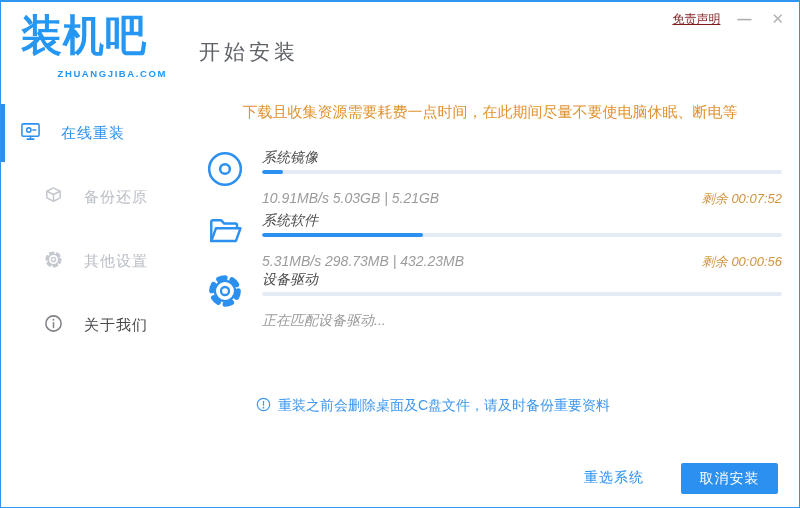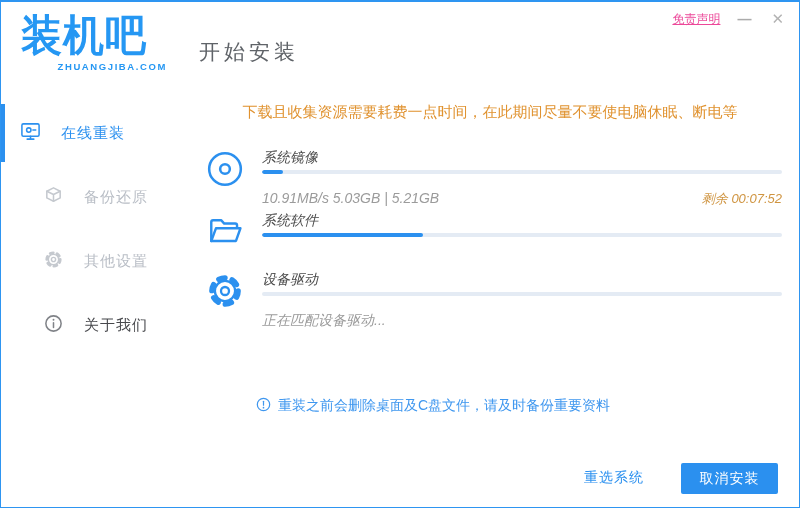--- a/index.html
+++ b/index.html
@@ -8,31 +8,31 @@
     position:relative;width:800px;height:508px;background:#fff;
     border:1px solid #2e95f1;border-top-width:2px;overflow:hidden;
   }
   
   .logo{position:absolute;left:20px;top:8px;width:146px;}
   .logo-main{
     font-weight:900;font-size:41px;line-height:50px;color:#2597f3;
     letter-spacing:1px;transform:scaleY(1.05);white-space:nowrap;
   }
   .logo-sub{
-    margin-top:1px;text-align:right;font-size:9.5px;font-weight:bold;
+    margin-top:8px;text-align:right;font-size:9.5px;font-weight:bold;
     letter-spacing:1.6px;color:#2597f3;white-space:nowrap;
   }
   .page-title{
     position:absolute;left:198px;top:36px;font-size:21px;color:#5f6368;
     letter-spacing:4px;white-space:nowrap;
   }
   .top-right{
     position:absolute;top:8px;right:12px;display:flex;align-items:center;gap:14px;
   }
-  .disclaimer{font-size:12px;color:#ec4899;text-decoration:underline;cursor:pointer;}
+  .disclaimer{font-size:12px;color:#7f1d1d;text-decoration:underline;cursor:pointer;}
   .win-btn{font-size:14px;color:#b3b3b3;cursor:pointer;line-height:18px;padding:0 3px;}
   .win-btn.min{font-weight:bold;color:#ababab;}
   .win-btn.close{font-size:15px;}
   
   .sidebar{position:absolute;left:0;top:102px;width:190px;}
   .side-item{
     position:relative;height:58px;margin-bottom:6px;display:flex;align-items:center;
     padding-left:42px;gap:20px;color:#b9bec6;cursor:pointer;
   }
   .side-item .s-label{font-size:15px;letter-spacing:1px;}
@@ -162,20 +162,24 @@
     <svg width="38" height="38" viewBox="0 0 36 36" stroke-width="2.3">
       <path d="M5 26.5V8.5c0-1 .7-1.7 1.7-1.7h7.6l3 3.2h10.4c1 0 1.7.7 1.7 1.7v1.8"></path>
       <path d="M5 26.5l4.4-12h23.2l-4.2 12z"></path>
     </svg>
   </div>
   <div class="task t2">
     <div class="task-name">系统软件</div>
     <div class="bar">
       <div class="bar-fill" style="width: 31%;"></div>
     </div>
+    <div class="task-meta">
+      <span class="task-detail">5.31MB/s 298.73MB | 432.23MB</span>
+      <span class="task-remaining">剩余 00:00:56</span>
+    </div>
   </div>
 
   <div class="task-icon t3i">
     <svg width="38" height="38" viewBox="0 0 36 36">
       <circle cx="18" cy="18" r="12.5" stroke-width="5" stroke-dasharray="6.2 6.9"></circle>
       <circle cx="18" cy="18" r="9.6" stroke-width="2.2"></circle>
       <circle cx="18" cy="18" r="3.8" stroke-width="2.2"></circle>
     </svg>
   </div>
   <div class="task t3">

